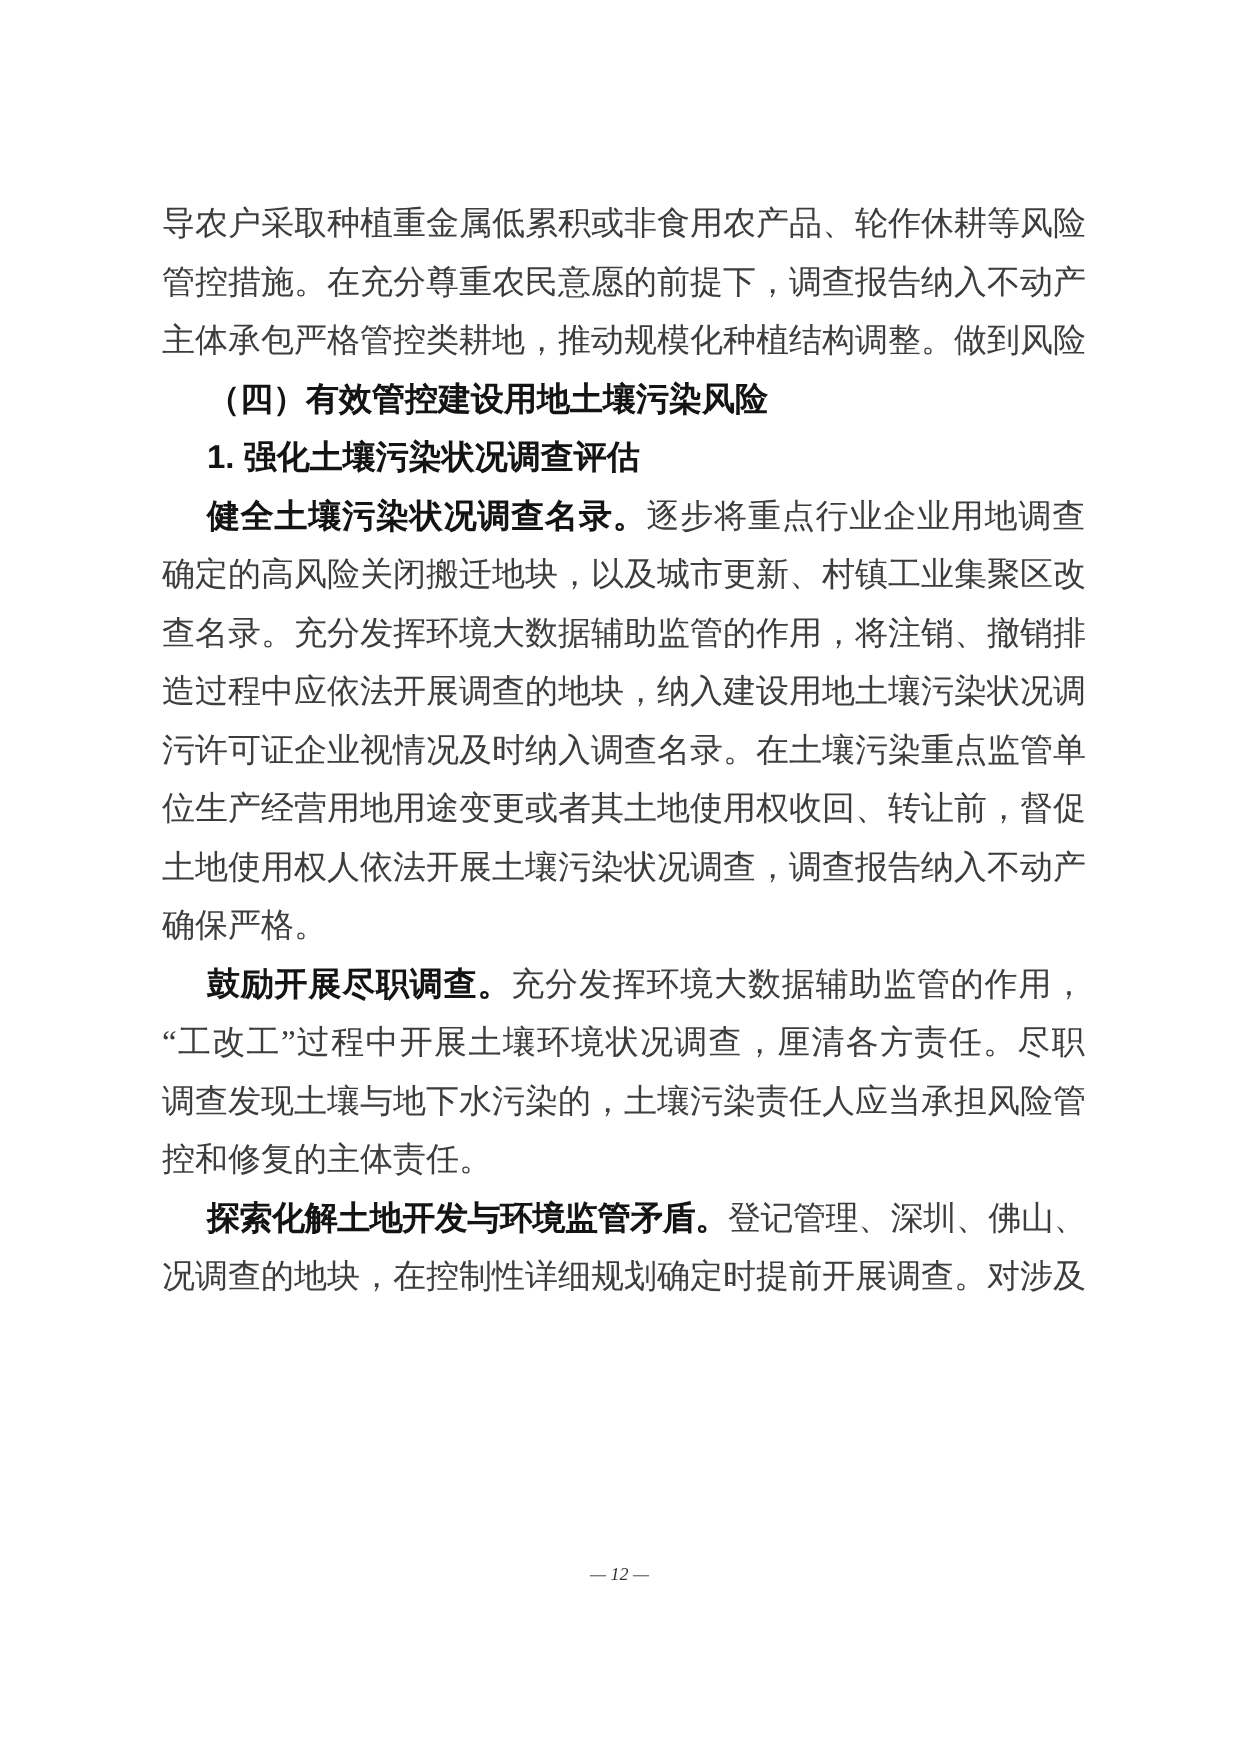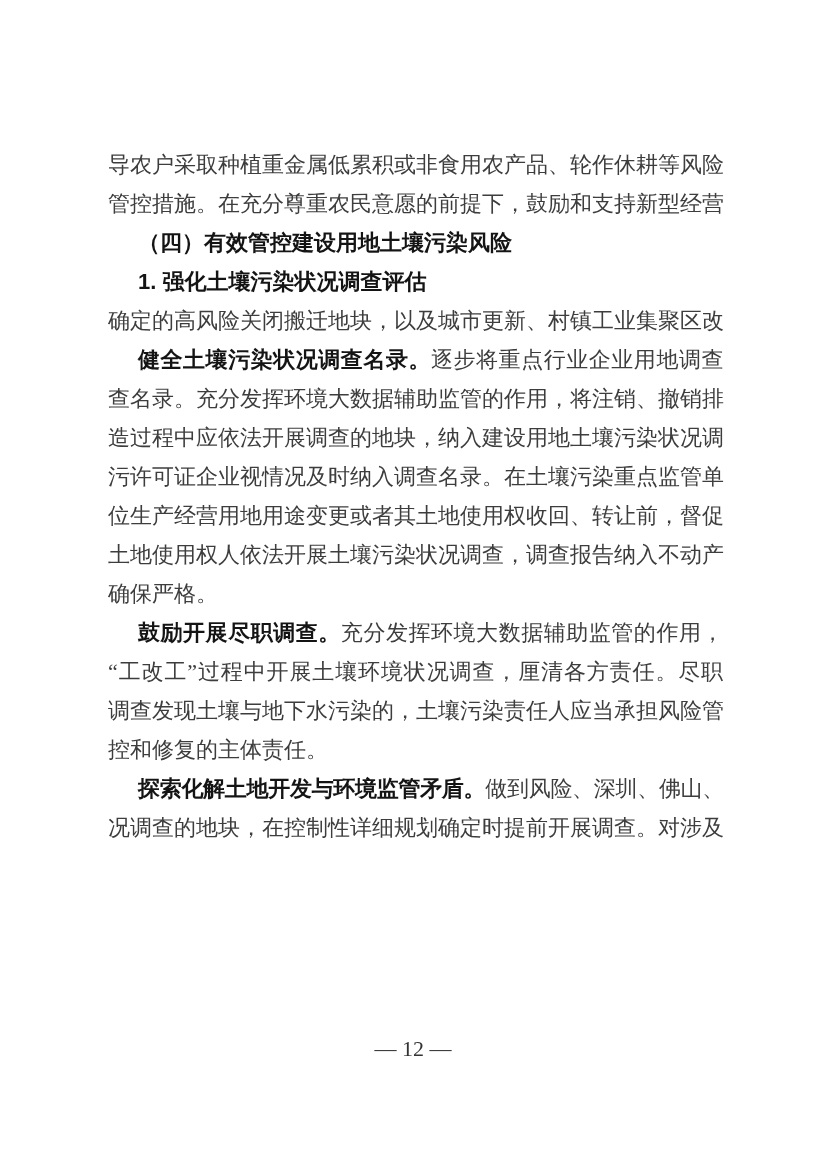--- a/index.html
+++ b/index.html
@@ -16,21 +16,21 @@
   }
   .page {
     position: absolute;
     left: 0; top: 0;
     width: 826px; height: 1169px;
     background: #ffffff;
   }
   .content {
     position: absolute;
     left: 108px;
-    top: 145px;
+    top: 129px;
     width: 616px;
   }
   .line {
     height: 39px;
     line-height: 39px;
     font-size: 22px;
     white-space: nowrap;
     color: #3d3d3d;
   }
   .line.indent {
@@ -51,58 +51,60 @@
   }
   .paragraph.heading .seg {
     font-family: "Liberation Sans", sans-serif;
   }
   .footer {
     position: absolute;
     left: 0;
     top: 1036px;
     width: 826px;
     text-align: center;
-    font-size: 22px;
+    font-size: 12px;
     line-height: 26px;
     color: #333333;
     font-family: "Liberation Serif", serif;
+    font-style: italic;
   }
 </style>
 </head>
 <body>
 
 <div class="page">
   <main class="content" id="doc-content">
       <div class="paragraph">
         <div class="line"><span class="seg">导农户采取种植重金属低累积或非食用农产品、轮作休耕等风险</span></div>
-        <div class="line"><span class="seg">管控措施。在充分尊重农民意愿的前提下，鼓励和支持新型经营</span></div>
+        <div class="line"><span class="seg">管控措施。在充分尊重农民意愿的前提下，调查报告纳入不动产</span></div>
+        <div class="line"><span class="seg">主体承包严格管控类耕地，推动规模化种植结构调整。做到风险</span></div>
       </div>
       <div class="paragraph heading">
         <div class="line indent last"><span class="seg bold">（四）有效管控建设用地土壤污染风险</span></div>
       </div>
       <div class="paragraph heading">
         <div class="line indent last"><span class="seg bold">1. 强化土壤污染状况调查评估</span></div>
       </div>
       <div class="paragraph">
+        <div class="line indent" style="letter-spacing: 0.538462px;"><span class="seg bold">健全土壤污染状况调查名录。</span><span class="seg">逐步将重点行业企业用地调查</span></div>
         <div class="line"><span class="seg">确定的高风险关闭搬迁地块，以及城市更新、村镇工业集聚区改</span></div>
-        <div class="line indent" style="letter-spacing: 0.538462px;"><span class="seg bold">健全土壤污染状况调查名录。</span><span class="seg">逐步将重点行业企业用地调查</span></div>
         <div class="line"><span class="seg">查名录。充分发挥环境大数据辅助监管的作用，将注销、撤销排</span></div>
         <div class="line"><span class="seg">造过程中应依法开展调查的地块，纳入建设用地土壤污染状况调</span></div>
         <div class="line"><span class="seg">污许可证企业视情况及时纳入调查名录。在土壤污染重点监管单</span></div>
         <div class="line"><span class="seg">位生产经营用地用途变更或者其土地使用权收回、转让前，督促</span></div>
         <div class="line"><span class="seg">土地使用权人依法开展土壤污染状况调查，调查报告纳入不动产</span></div>
         <div class="line last"><span class="seg">确保严格。</span></div>
       </div>
       <div class="paragraph">
         <div class="line indent" style="letter-spacing: 0.538462px;"><span class="seg bold">鼓励开展尽职调查。</span><span class="seg">充分发挥环境大数据辅助监管的作用，</span></div>
         <div class="line" style="letter-spacing: 0.873884px; text-align: right;"><span class="seg">“工改工”过程中开展土壤环境状况调查，厘清各方责任。尽职</span></div>
         <div class="line"><span class="seg">调查发现土壤与地下水污染的，土壤污染责任人应当承担风险管</span></div>
         <div class="line last"><span class="seg">控和修复的主体责任。</span></div>
       </div>
       <div class="paragraph">
-        <div class="line indent" style="letter-spacing: -0.296296px;"><span class="seg bold">探索化解土地开发与环境监管矛盾。</span><span class="seg">做到风险、深圳、佛山、</span></div>
+        <div class="line indent" style="letter-spacing: -0.296296px;"><span class="seg bold">探索化解土地开发与环境监管矛盾。</span><span class="seg">登记管理、深圳、佛山、</span></div>
         <div class="line"><span class="seg">况调查的地块，在控制性详细规划确定时提前开展调查。对涉及</span></div>
       </div>
     </main>
   <footer class="footer">
     <span>— 12 —</span>
   </footer>
 </div>
 
 </body></html>

